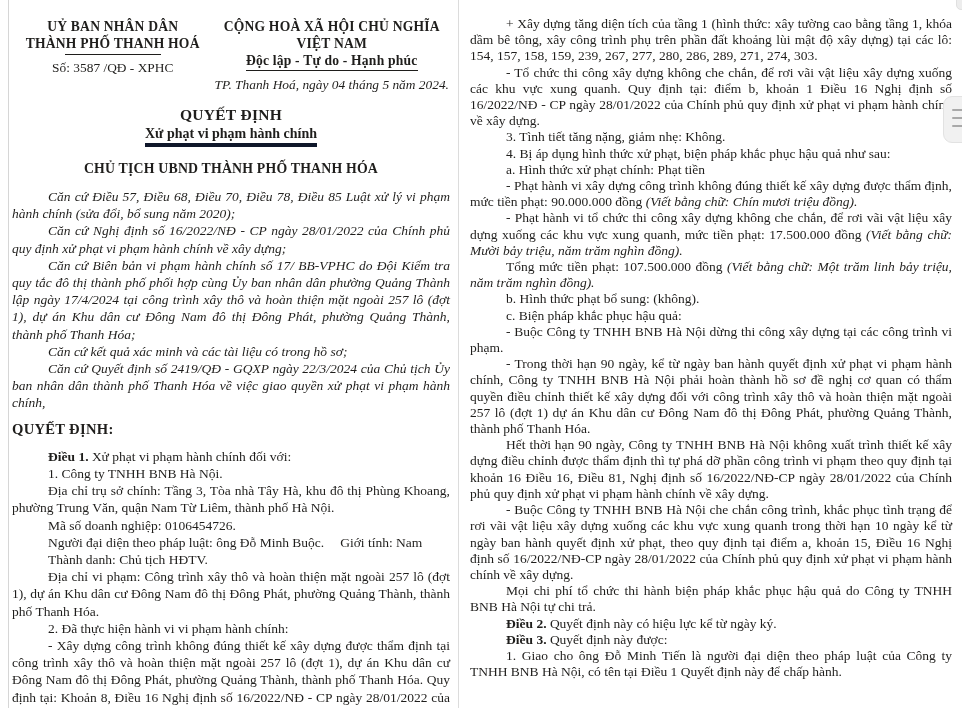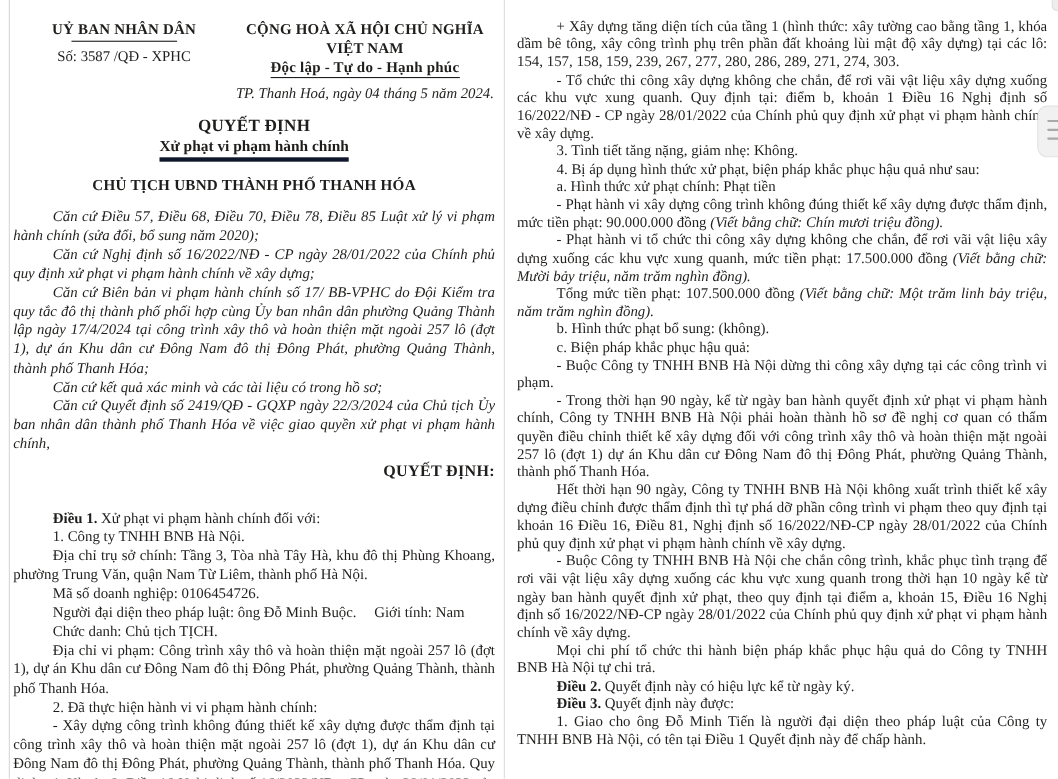--- a/index.html
+++ b/index.html
@@ -35,21 +35,21 @@
   .doc-issuer{text-align:center;font-weight:bold;font-size:13.8px;margin-top:14px;margin-bottom:11px;letter-spacing:.2px;}
 
   
   .body-block{font-size:13.5px;}
   .page-left  .body-block{line-height:17.2px;}
   .page-right .body-block{line-height:16.2px;margin-top:16px;}
   .para{text-align:justify;text-indent:36px;margin:0;}
   .para .b{font-weight:bold;}
   .para .i{font-style:italic;}
   .para .gap{margin-left:16px;}
-  .para.center{text-align:right;text-indent:0;margin-top:9px;margin-bottom:24px;font-size:14.6px;letter-spacing:.3px;}
+  .para.center{text-align:left;text-indent:0;margin-top:9px;margin-bottom:10px;font-size:14.6px;letter-spacing:.3px;}
 
   
   .menu-button{
     position:absolute;left:943px;top:96px;width:40px;height:47px;
     background:#f1f1f1;border:1px solid #e2e2e2;border-radius:9px;
     box-sizing:border-box;cursor:pointer;
   }
   .hamburger-icon{position:absolute;left:8px;top:12px;width:30px;}
   .hamburger-icon i{display:block;height:2px;background:#a9a9a9;margin-bottom:6px;border-radius:1px;}
 
@@ -61,20 +61,21 @@
 </head>
 <body>
 
 <div class="edge-line edge-left"></div>
 <div class="edge-line edge-divider"></div>
 
 <div class="page page-left">
   <div class="hdr-row">
     <div class="hdr-col hdr-col-left">
       <div class="hdr-bold">UỶ BAN NHÂN DÂN</div>
+      <div class="hdr-bold">THÀNH PHỐ THANH HOÁ</div>
       <div class="short-rule"></div>
       <div class="doc-number">Số: 3587  /QĐ - XPHC</div>
     </div>
     <div class="hdr-col hdr-col-right">
       <div class="hdr-bold">CỘNG HOÀ XÃ HỘI CHỦ NGHĨA VIỆT NAM</div>
       <div class="hdr-bold"><span class="motto">Độc lập - Tự do - Hạnh phúc</span></div>
       <div class="place-date">TP. Thanh Hoá,  ngày 04 tháng 5 năm 2024.</div>
     </div>
   </div>
 
@@ -87,21 +88,21 @@
       <p class="para"><span class="i">Căn cứ Nghị định số 16/2022/NĐ - CP ngày 28/01/2022 của Chính phủ quy định xử phạt vi phạm hành chính về xây dựng;</span></p>
       <p class="para"><span class="i">Căn cứ Biên bản vi phạm hành chính số 17/ BB-VPHC do Đội Kiểm tra quy tắc đô thị thành phố phối hợp cùng Ủy ban nhân dân phường Quảng Thành lập ngày 17/4/2024 tại công trình xây thô và hoàn thiện mặt ngoài 257 lô (đợt 1), dự án Khu dân cư Đông Nam đô thị Đông Phát, phường Quảng Thành, thành phố Thanh Hóa;</span></p>
       <p class="para"><span class="i">Căn cứ kết quả xác minh và các tài liệu có trong hồ sơ;</span></p>
       <p class="para"><span class="i">Căn cứ Quyết định số 2419/QĐ - GQXP ngày 22/3/2024 của Chủ tịch Ủy ban nhân dân thành phố Thanh Hóa về việc giao quyền xử phạt vi phạm hành chính,</span></p>
       <p class="para center"><span class="b">QUYẾT ĐỊNH:</span></p>
       <p class="para"><span class="b">Điều 1.</span><span> Xử phạt vi phạm hành chính đối với:</span></p>
       <p class="para"><span>1. Công ty TNHH BNB Hà Nội.</span></p>
       <p class="para"><span>Địa chỉ trụ sở chính: Tầng 3, Tòa nhà Tây Hà, khu đô thị Phùng Khoang, phường Trung Văn, quận Nam Từ Liêm, thành phố Hà Nội.</span></p>
       <p class="para"><span>Mã số doanh nghiệp: 0106454726.</span></p>
       <p class="para"><span>Người đại diện theo pháp luật: ông Đỗ Minh Buộc.</span><span class="gap">Giới tính: Nam</span></p>
-      <p class="para"><span>Chức danh: Chủ tịch TỊCH.</span></p>
+      <p class="para"><span>Thành danh: Chủ tịch HĐTV.</span></p>
       <p class="para"><span>Địa chỉ vi phạm: Công trình xây thô và hoàn thiện mặt ngoài 257 lô (đợt 1), dự án Khu dân cư Đông Nam đô thị Đông Phát, phường Quảng Thành, thành phố Thanh Hóa.</span></p>
       <p class="para"><span>2. Đã thực hiện hành vi vi phạm hành chính:</span></p>
       <p class="para"><span>- Xây dựng công trình không đúng thiết kế xây dựng được thẩm định tại công trình xây thô và hoàn thiện mặt ngoài 257 lô (đợt 1), dự án Khu dân cư Đông Nam đô thị Đông Phát, phường Quảng Thành, thành phố Thanh Hóa. Quy định tại: Khoản 8, Điều 16 Nghị định số 16/2022/NĐ - CP ngày 28/01/2022 của Chính phủ quy định xử phạt vi phạm hành chính về xây dựng.</span></p>
     </div>
 </div>
 
 <div class="page page-right">
   <div class="body-block">
       <p class="para"><span>+ Xây dựng tăng diện tích của tầng 1 (hình thức: xây tường cao bằng tầng 1, khóa dầm bê tông, xây công trình phụ trên phần đất khoảng lùi mật độ xây dựng) tại các lô: 154, 157, 158, 159, 239, 267, 277, 280, 286, 289, 271, 274, 303.</span></p>
       <p class="para"><span>- Tổ chức thi công xây dựng không che chắn, để rơi vãi vật liệu xây dựng xuống các khu vực xung quanh. Quy định tại: điểm b, khoản 1 Điều 16 Nghị định số 16/2022/NĐ - CP ngày 28/01/2022 của Chính phủ quy định xử phạt vi phạm hành chính về xây dựng.</span></p>

